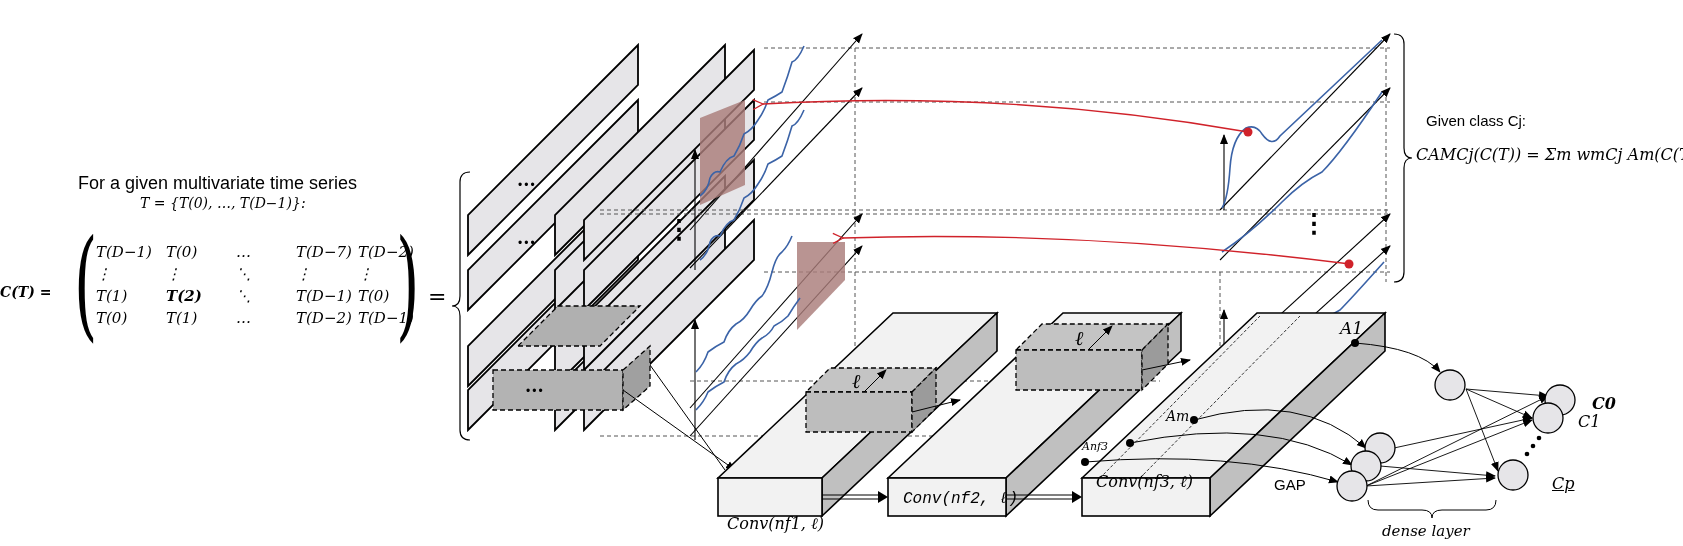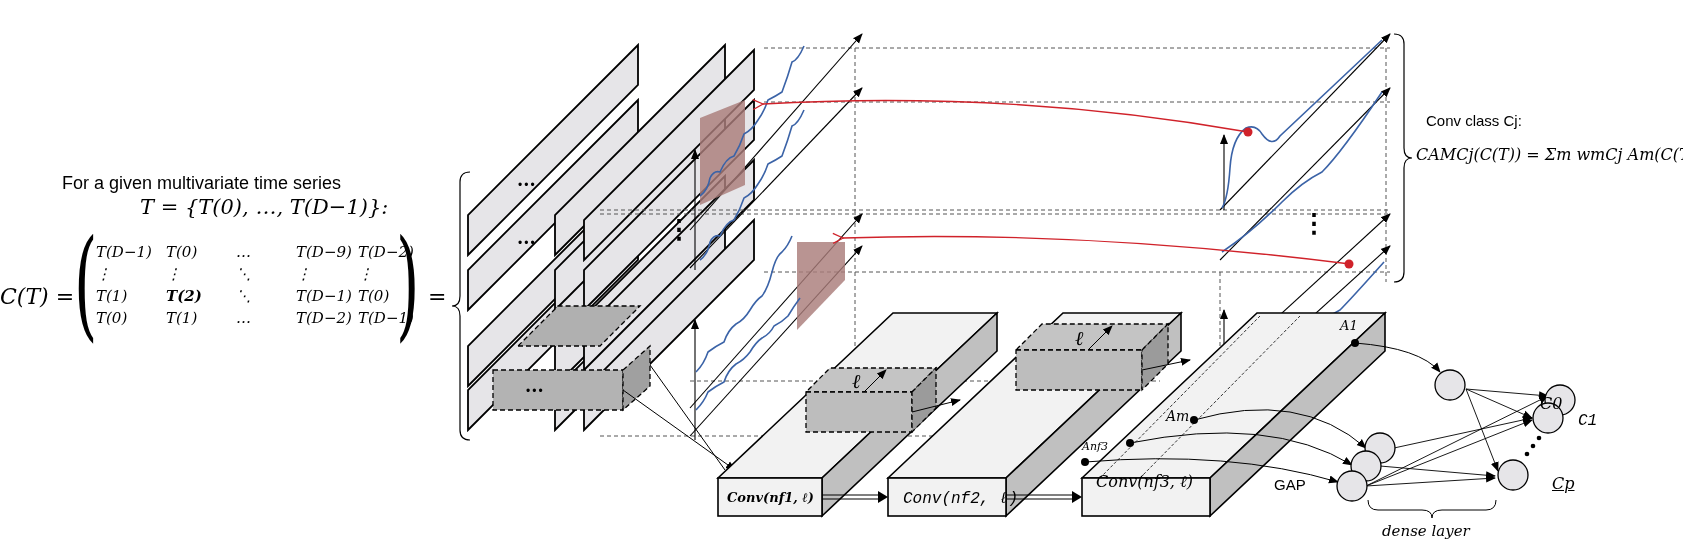--- a/index.html
+++ b/index.html
@@ -176,35 +176,35 @@
   </g>
   <g fill="#000">
     <circle cx="1539" cy="438" r="2.3"></circle>
     <circle cx="1533" cy="446" r="2.3"></circle>
     <circle cx="1527" cy="454" r="2.3"></circle>
   </g>
 
   <path d="M1368,500 Q1368,510 1378,510 L1422,510 Q1432,510 1432,518 Q1432,510 1442,510 L1486,510 Q1496,510 1496,500" fill="none" stroke="#000" stroke-width="1"></path>
 </svg>
 
-<div class="txt" style="left:62px;top:173px;font-size:18px;">For a given multivariate time series</div>
-<div class="txt math" style="left:140px;top:195px;font-size:21px;">
+<div class="txt" style="left:78px;top:173px;font-size:18px;">For a given multivariate time series</div>
+<div class="txt math" style="left:140px;top:195px;font-size:14px;">
   <span>T = {T(0), …, T(D−1)}:</span>
 </div>
 
-<div class="txt math" style="left:0px;top:284px;font-size:22px;">C(T) =</div>
+<div class="txt math" style="left:0px;top:284px;font-size:14px;font-weight:bold;">C(T) =</div>
 <div class="txt" style="left:74px;top:224px;font-size:120px;font-family:'DejaVu Serif',serif;transform:scaleX(0.5);transform-origin:left top;line-height:1;">(</div>
 <div class="txt" style="left:396px;top:224px;font-size:120px;font-family:'DejaVu Serif',serif;transform:scaleX(0.5);transform-origin:left top;line-height:1;">)</div>
 <div class="txt math" style="left:428px;top:284px;font-size:22px;">=</div>
 
 <div id="matrix" style="position:absolute;left:96px;top:243px;width:300px;">
     <div class="txt math" style="left: 0px; top: 0px; font-size: 15px;">T(D−1)</div>
     <div class="txt math" style="left: 70px; top: 0px; font-size: 15px;">T(0)</div>
     <div class="txt math" style="left: 140px; top: 0px; font-size: 15px;">…</div>
-    <div class="txt math" style="left: 200px; top: 0px; font-size: 15px;">T(D−9)</div>
+    <div class="txt math" style="left: 200px; top: 0px; font-size: 15px;">T(D−7)</div>
     <div class="txt math" style="left: 262px; top: 0px; font-size: 15px;">T(D−2)</div>
     <div class="txt math" style="left: 0px; top: 22px; font-size: 15px;">⋮</div>
     <div class="txt math" style="left: 70px; top: 22px; font-size: 15px;">⋮</div>
     <div class="txt math" style="left: 140px; top: 22px; font-size: 15px;">⋱</div>
     <div class="txt math" style="left: 200px; top: 22px; font-size: 15px;">⋮</div>
     <div class="txt math" style="left: 262px; top: 22px; font-size: 15px;">⋮</div>
     <div class="txt math" style="left: 0px; top: 44px; font-size: 15px;">T(1)</div>
     <div class="txt math" style="left: 70px; top: 44px; font-size: 15px; font-weight: bold;">T(2)</div>
     <div class="txt math" style="left: 140px; top: 44px; font-size: 15px;">⋱</div>
     <div class="txt math" style="left: 200px; top: 44px; font-size: 15px;">T(D−1)</div>
@@ -215,32 +215,32 @@
     <div class="txt math" style="left: 200px; top: 66px; font-size: 15px;">T(D−2)</div>
     <div class="txt math" style="left: 262px; top: 66px; font-size: 15px;">T(D−1)</div>
   </div>
 
 <div class="txt" style="left:518px;top:178px;font-size:12px;letter-spacing:2px;">•••</div>
 <div class="txt" style="left:518px;top:236px;font-size:12px;letter-spacing:2px;">•••</div>
 <div class="txt" style="left:526px;top:384px;font-size:12px;letter-spacing:2px;">•••</div>
 <div class="txt" style="left:666px;top:214px;font-size:26px;font-weight:bold;">⋮</div>
 <div class="txt" style="left:1301px;top:208px;font-size:26px;font-weight:bold;">⋮</div>
 
-<div class="txt math" style="left:727px;top:490px;font-size:13px;font-weight:bold;">Conv(nf1, ℓ)</div>
+<div class="txt math" style="left:727px;top:514px;font-size:16px;">Conv(nf1, ℓ)</div>
 <div class="txt math" style="left:903px;top:490px;font-size:16px;font-family:Liberation Mono, monospace;">Conv(nf2, ℓ)</div>
 <div class="txt math" style="left:1096px;top:472px;font-size:16px;">Conv(nf3, ℓ)</div>
 
 <div class="txt math" style="left:852px;top:369px;font-size:20px;">ℓ</div>
 <div class="txt math" style="left:1075px;top:326px;font-size:20px;">ℓ</div>
 
-<div class="txt math" style="left:1340px;top:318px;font-size:13px;">A1</div>
+<div class="txt math" style="left:1340px;top:318px;font-size:17px;">A1</div>
 <div class="txt math" style="left:1166px;top:408px;font-size:14px;">Am</div>
 <div class="txt math" style="left:1082px;top:440px;font-size:11px;">Anf3</div>
 
 <div class="txt sans" style="left:1274px;top:476px;font-size:15px;">GAP</div>
 <div class="txt math" style="left:1382px;top:522px;font-size:15px;">dense layer</div>
 
-<div class="txt math" style="left:1540px;top:394px;font-size:16px;">C0</div>
-<div class="txt math" style="left:1578px;top:412px;font-size:16px;font-family:Liberation Mono, monospace;">C1</div>
+<div class="txt math" style="left:1592px;top:394px;font-size:16px;font-weight:bold;">C0</div>
+<div class="txt math" style="left:1578px;top:412px;font-size:16px;">C1</div>
 <div class="txt math" style="left:1552px;top:474px;font-size:16px;text-decoration:underline;">Cp</div>
 
-<div class="txt" style="left:1426px;top:112px;font-size:15px;">Conv class Cj:</div>
+<div class="txt" style="left:1426px;top:112px;font-size:15px;">Given class Cj:</div>
 <div class="txt math" style="left:1416px;top:145px;font-size:16px;">CAMCj(C(T)) = Σm wmCj Am(C(T))</div>
 
 </body></html>

